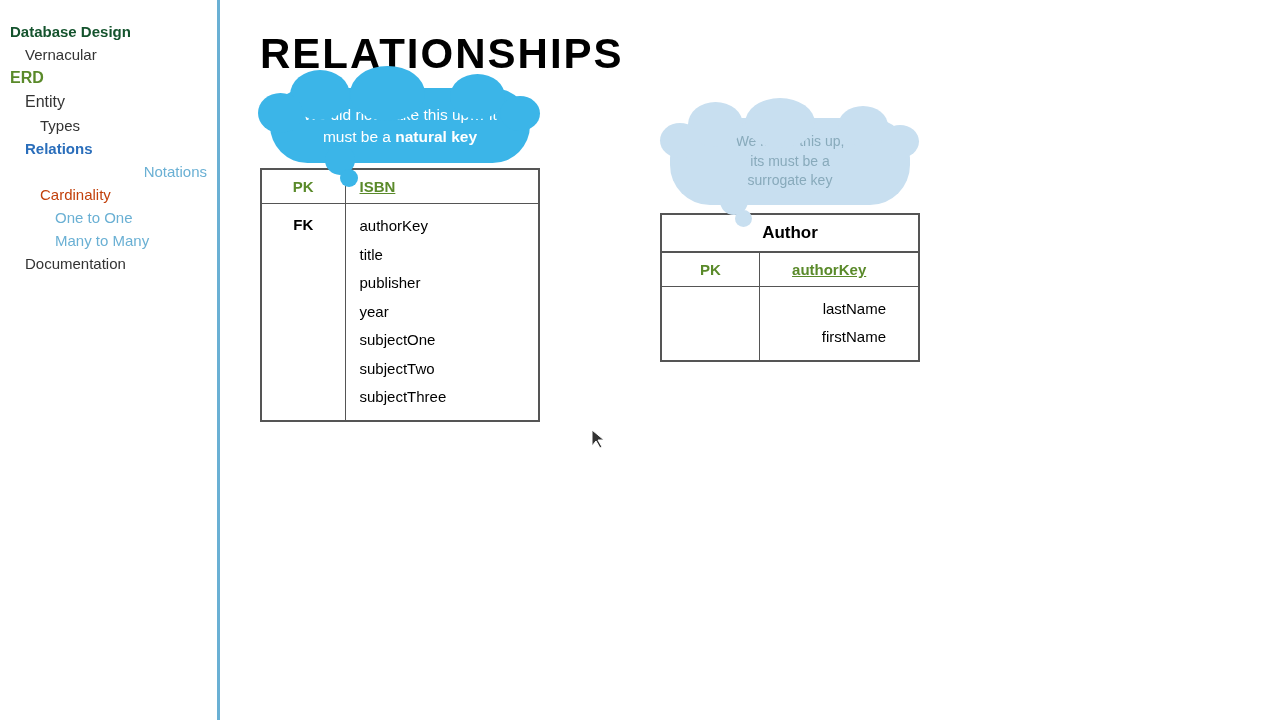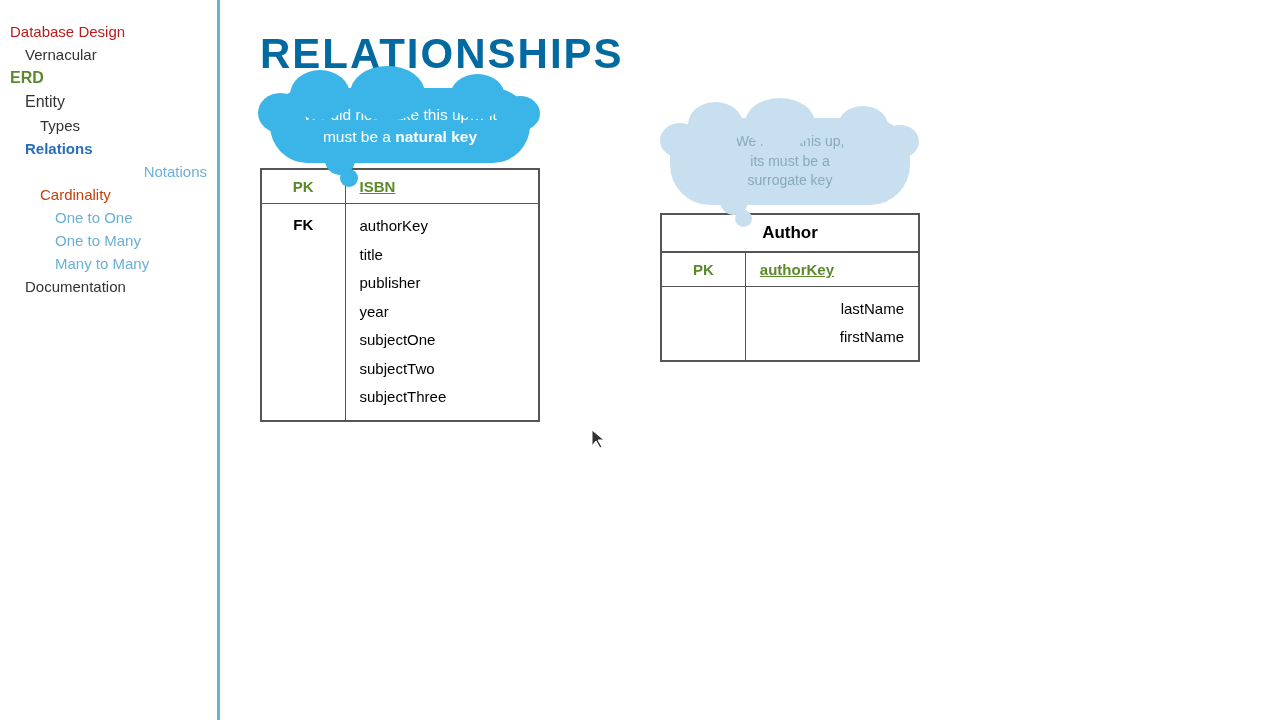--- a/index.html
+++ b/index.html
@@ -21,21 +21,21 @@
       background: #fff;
     }
     .sidebar-item {
       display: block;
       padding: 3px 0;
       font-size: 15px;
       color: #333;
       cursor: pointer;
       text-decoration: none;
     }
-    .sidebar-item.level0 { font-weight: normal; color: #b91c1c; }
+    .sidebar-item.level0 { font-weight: bold; color: #14532d; }
     .sidebar-item.level1 { padding-left: 15px; color: #333; }
     .sidebar-item.erd { color: #5a8a2a; font-weight: bold; font-size: 16px; }
     .sidebar-item.entity { padding-left: 15px; color: #333; font-size: 16px; }
     .sidebar-item.types { padding-left: 30px; color: #333; }
     .sidebar-item.relations { padding-left: 15px; color: #2a6ebb; font-weight: bold; }
     .sidebar-item.notations { padding-left: 30px; color: #6ab0d4; text-align: right; }
     .sidebar-item.cardinality { padding-left: 30px; color: #c2410c; }
     .sidebar-item.sub2 { padding-left: 45px; color: #6ab0d4; }
     .sidebar-item.naming { padding-left: 15px; color: #333; }
     .sidebar-item.documentation { padding-left: 15px; color: #333; }
@@ -44,21 +44,21 @@
     #main {
       flex: 1;
       padding: 30px 40px;
       position: relative;
       background: #fff;
     }
 
     .page-title {
       font-size: 42px;
       font-weight: bold;
-      color: #0369a1;
+      color: #000000;
       letter-spacing: 2px;
       text-transform: uppercase;
     }
 
     
     .content-area {
       display: flex;
       gap: 60px;
       align-items: flex-start;
       margin-top: 10px;
@@ -164,21 +164,21 @@
       margin-top: 0;
     }
 
     .db-table-right {
       border: 2px solid #555;
       border-collapse: collapse;
       min-width: 260px;
     }
     .db-table-right th, .db-table-right td {
       border: 1px solid #555;
-      padding: 8px 14px;
+      padding: 8px 32px;
       font-size: 15px;
     }
     .db-table-right .header-row {
       text-align: center;
       font-weight: bold;
       font-size: 17px;
       background: #fff;
       border-bottom: 2px solid #555;
     }
 
@@ -198,21 +198,20 @@
 <div id="sidebar">
   <span class="sidebar-item level0">Database Design</span>
   <span class="sidebar-item level1">Vernacular</span>
   <span class="sidebar-item erd">ERD</span>
   <span class="sidebar-item entity">Entity</span>
   <span class="sidebar-item types">Types</span>
   <span class="sidebar-item relations">Relations</span>
   <span class="sidebar-item notations">Notations</span>
   <span class="sidebar-item cardinality">Cardinality</span>
   <span class="sidebar-item sub2">One to One</span>
-  <span class="sidebar-item sub2">One to Many</span>
   <span class="sidebar-item sub2">Many to Many</span>
   <span class="sidebar-item documentation">Documentation</span>
 </div>
 
 <div id="main">
   <div class="page-title">RELATIONSHIPS</div>
 
   <div class="content-area">
 
     <div class="left-section">

